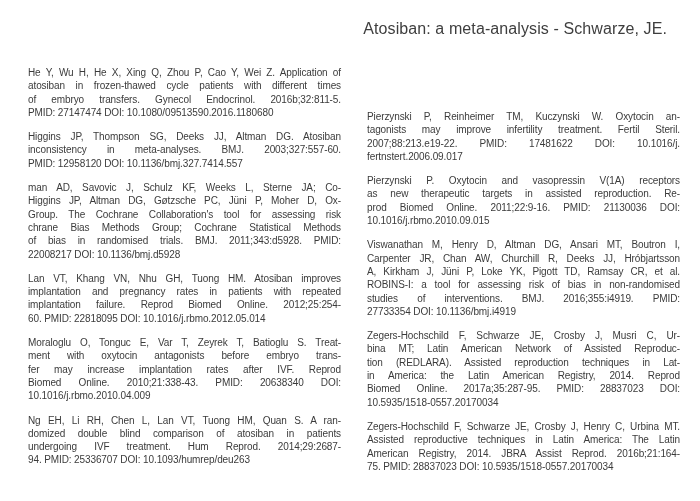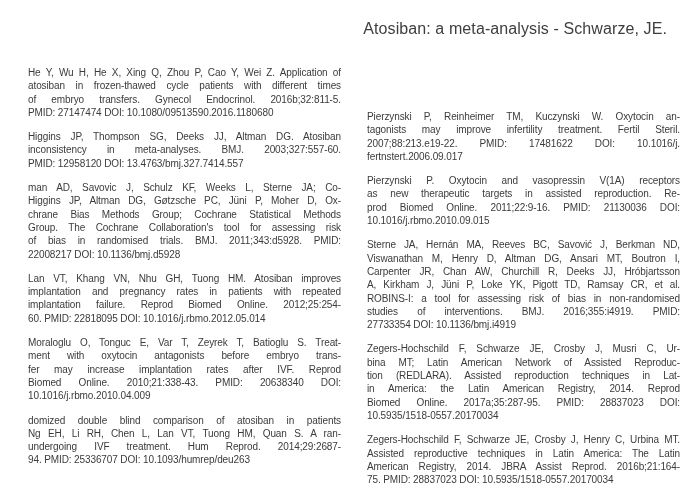--- a/index.html
+++ b/index.html
@@ -48,66 +48,65 @@
 <div class="ref-col col-left">
     <div class="reference">
       <div class="ref-line">He Y, Wu H, He X, Xing Q, Zhou P, Cao Y, Wei Z. Application of</div>
       <div class="ref-line">atosiban in frozen-thawed cycle patients with different times</div>
       <div class="ref-line">of embryo transfers. Gynecol Endocrinol. 2016b;32:811-5.</div>
       <div class="ref-line">PMID: 27147474 DOI: 10.1080/09513590.2016.1180680</div>
     </div>
     <div class="reference">
       <div class="ref-line">Higgins JP, Thompson SG, Deeks JJ, Altman DG. Atosiban</div>
       <div class="ref-line">inconsistency in meta-analyses. BMJ. 2003;327:557-60.</div>
-      <div class="ref-line">PMID: 12958120 DOI: 13.4763/bmj.327.7414.557</div>
+      <div class="ref-line">PMID: 12958120 DOI: 10.1136/bmj.327.7414.557</div>
     </div>
     <div class="reference">
       <div class="ref-line">man AD, Savovic J, Schulz KF, Weeks L, Sterne JA; Co-</div>
       <div class="ref-line">Higgins JP, Altman DG, Gøtzsche PC, Jüni P, Moher D, Ox-</div>
+      <div class="ref-line">Group. The Cochrane Collaboration's tool for assessing risk</div>
       <div class="ref-line">chrane Bias Methods Group; Cochrane Statistical Methods</div>
-      <div class="ref-line">Group. The Cochrane Collaboration's tool for assessing risk</div>
       <div class="ref-line">of bias in randomised trials. BMJ. 2011;343:d5928. PMID:</div>
       <div class="ref-line">22008217 DOI: 10.1136/bmj.d5928</div>
     </div>
     <div class="reference">
       <div class="ref-line">Lan VT, Khang VN, Nhu GH, Tuong HM. Atosiban improves</div>
       <div class="ref-line">implantation and pregnancy rates in patients with repeated</div>
       <div class="ref-line">implantation failure. Reprod Biomed Online. 2012;25:254-</div>
       <div class="ref-line">60. PMID: 22818095 DOI: 10.1016/j.rbmo.2012.05.014</div>
     </div>
     <div class="reference">
       <div class="ref-line">Moraloglu O, Tonguc E, Var T, Zeyrek T, Batioglu S. Treat-</div>
       <div class="ref-line">ment with oxytocin antagonists before embryo trans-</div>
       <div class="ref-line">fer may increase implantation rates after IVF. Reprod</div>
       <div class="ref-line">Biomed Online. 2010;21:338-43. PMID: 20638340 DOI:</div>
       <div class="ref-line">10.1016/j.rbmo.2010.04.009</div>
     </div>
     <div class="reference">
+      <div class="ref-line">Ng EH, Li RH, Chen L, Lan VT, Tuong HM, Quan S. A ran-</div>
       <div class="ref-line">domized double blind comparison of atosiban in patients</div>
-      <div class="ref-line">Ng EH, Li RH, Chen L, Lan VT, Tuong HM, Quan S. A ran-</div>
       <div class="ref-line">undergoing IVF treatment. Hum Reprod. 2014;29:2687-</div>
       <div class="ref-line">94. PMID: 25336707 DOI: 10.1093/humrep/deu263</div>
     </div>
   </div>
 
 <div class="ref-col col-right">
     <div class="reference">
       <div class="ref-line">Pierzynski P, Reinheimer TM, Kuczynski W. Oxytocin an-</div>
       <div class="ref-line">tagonists may improve infertility treatment. Fertil Steril.</div>
       <div class="ref-line">2007;88:213.e19-22. PMID: 17481622 DOI: 10.1016/j.</div>
       <div class="ref-line">fertnstert.2006.09.017</div>
     </div>
     <div class="reference">
       <div class="ref-line">Pierzynski P. Oxytocin and vasopressin V(1A) receptors</div>
       <div class="ref-line">as new therapeutic targets in assisted reproduction. Re-</div>
       <div class="ref-line">prod Biomed Online. 2011;22:9-16. PMID: 21130036 DOI:</div>
       <div class="ref-line">10.1016/j.rbmo.2010.09.015</div>
     </div>
     <div class="reference">
-      <div class="ref-line">Sterne JA, Hernán MA, Reeves BC, Savović J, Berkman ND,</div>
       <div class="ref-line">Viswanathan M, Henry D, Altman DG, Ansari MT, Boutron I,</div>
       <div class="ref-line">Carpenter JR, Chan AW, Churchill R, Deeks JJ, Hróbjartsson</div>
       <div class="ref-line">A, Kirkham J, Jüni P, Loke YK, Pigott TD, Ramsay CR, et al.</div>
       <div class="ref-line">ROBINS-I: a tool for assessing risk of bias in non-randomised</div>
       <div class="ref-line">studies of interventions. BMJ. 2016;355:i4919. PMID:</div>
       <div class="ref-line">27733354 DOI: 10.1136/bmj.i4919</div>
     </div>
     <div class="reference">
       <div class="ref-line">Zegers-Hochschild F, Schwarze JE, Crosby J, Musri C, Ur-</div>
       <div class="ref-line">bina MT; Latin American Network of Assisted Reproduc-</div>

